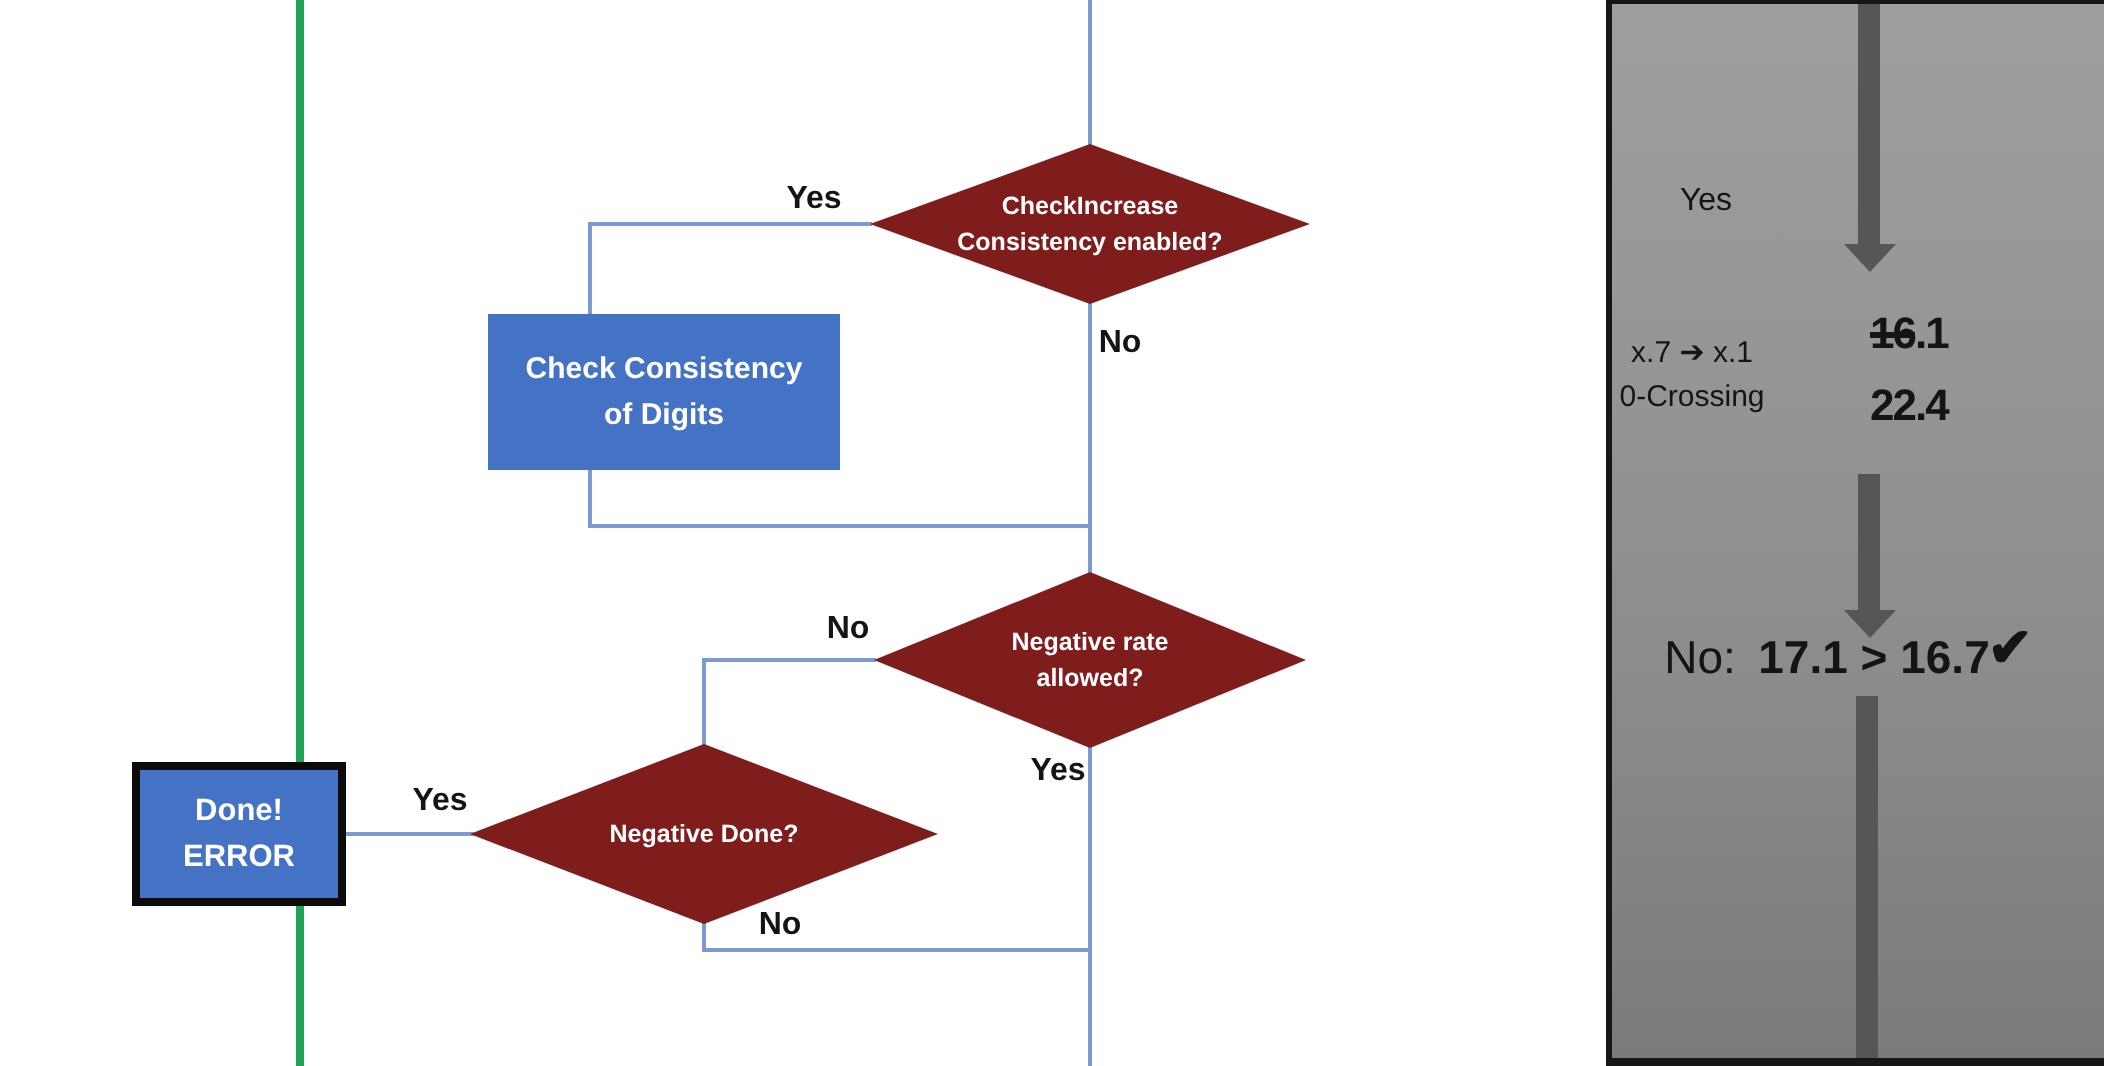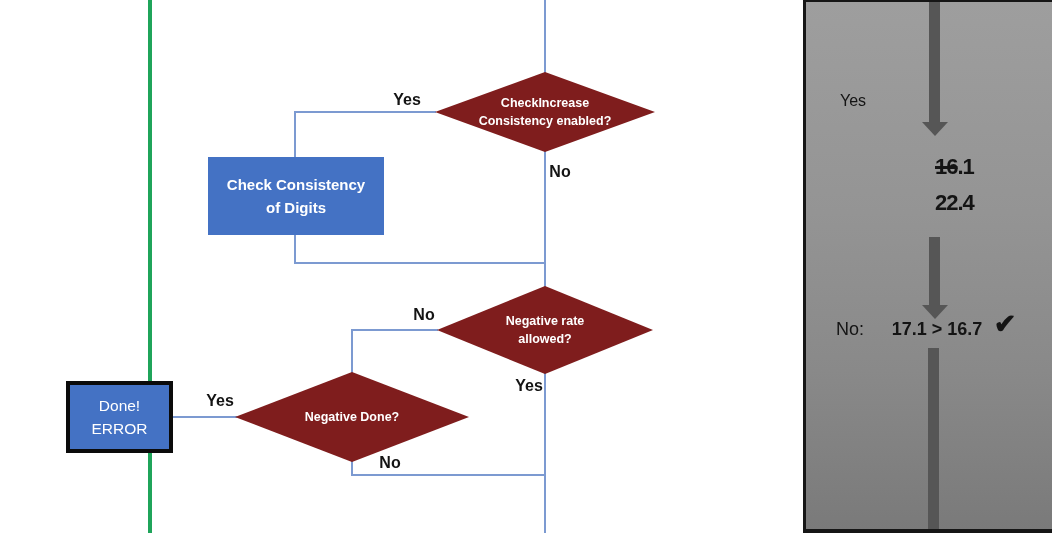--- a/index.html
+++ b/index.html
@@ -14,26 +14,26 @@
   .diamond{
     position:absolute;background:#7f1d1d;
     clip-path:polygon(50% 0,100% 50%,50% 100%,0 50%);
     display:flex;align-items:center;justify-content:center;text-align:center;
     color:#fff;font-weight:600;
   }
   .diamond .dtext{width:62%;line-height:18px;font-size:12.5px;}
   .process{
     position:absolute;background:#4472C4;color:#fff;
     display:flex;align-items:center;justify-content:center;text-align:center;
-    font-size:15px;font-weight:600;line-height:23px;
+    font-size:15px;font-weight:600;line-height:23px;margin-left:36px;
   }
   .terminal{
     position:absolute;background:#4472C4;color:#fff;border:4px solid #0b0b0b;
     box-sizing:border-box;display:flex;flex-direction:column;align-items:center;justify-content:center;
-    text-align:center;font-size:15.5px;font-weight:400;line-height:23px;
+    text-align:center;font-size:15.5px;font-weight:700;line-height:23px;
   }
   .flabel{
     position:absolute;transform:translate(-50%,-50%);
     color:#141414;font-size:16px;font-weight:600;white-space:nowrap;
   }
   
   .panel{
     position:absolute;left:803px;top:0;width:249px;height:533px;box-sizing:border-box;
     background:linear-gradient(180deg,#9e9e9e 0%,#949494 40%,#898989 70%,#7a7a7a 100%);
     border-left:3px solid #161616;border-top:2px solid #161616;border-bottom:4px solid #161616;
@@ -43,21 +43,21 @@
   .panel-label{position:absolute;transform:translate(-50%,-50%);color:#141414;font-size:16px;white-space:nowrap;}
   .case-block{
     position:absolute;left:796px;top:166px;width:100px;text-align:center;
     color:#141414;font-size:15px;line-height:22px;white-space:nowrap;
   }
   .big-values{
     position:absolute;left:899px;top:149px;color:#141414;
     font-size:22px;font-weight:700;line-height:36px;letter-spacing:-1px;white-space:nowrap;margin-left:36px;
   }
   .big-values .struck{text-decoration:line-through;text-decoration-thickness:3px;}
-  .result-label{font-size:18px;font-weight:500;}
+  .result-label{font-size:23px;font-weight:500;}
   .check{font-size:27px;font-weight:700;}
 </style>
 </head>
 <body>
 
 <div id="canvas">
 
   <div class="green-line" style="left:148px;top:0;width:4px;height:533px;"></div>
 
   <div class="line" style="left:544px;top:0;width:2px;height:533px;"></div>
@@ -99,20 +99,24 @@
   <div class="flabel" style="left:220px;top:401px;">Yes</div>
   <div class="flabel" style="left:390px;top:463px;">No</div>
 
   <div class="panel"></div>
 
   <div class="arrow-bar" style="left:929px;top:2px;width:11px;height:120px;"></div>
   <div class="arrow-head" style="left:922px;top:122px;"></div>
 
   <div class="panel-label" style="left:853px;top:101px;">Yes</div>
 
+  <div class="case-block">
+    <div>x.7 ➔ x.1</div>
+    <div>0-Crossing</div>
+  </div>
 
   <div class="big-values">
     <div>
       <span class="struck">16</span><span>.1</span>
     </div>
     <div>22.4</div>
   </div>
 
   <div class="arrow-bar" style="left:929px;top:237px;width:11px;height:68px;"></div>
   <div class="arrow-head" style="left:922px;top:305px;"></div>

